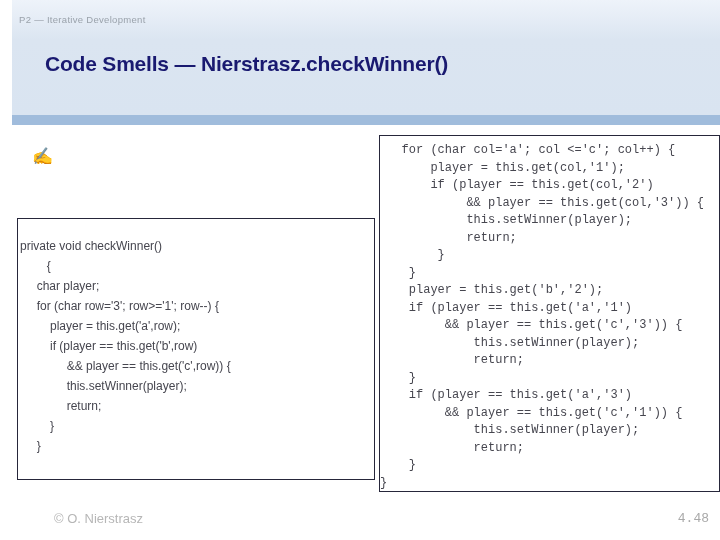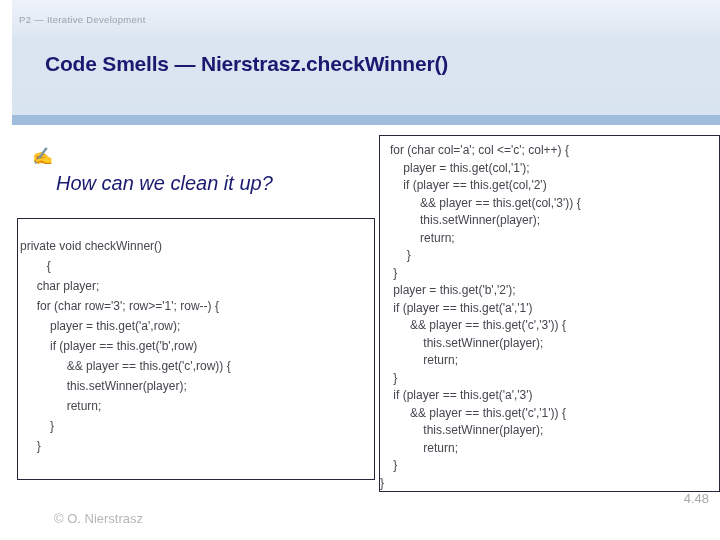--- a/index.html
+++ b/index.html
@@ -41,47 +41,46 @@
     background:#ffffff;
   }
   .code-box-left{ left:5px; top:218px; width:358px; height:262px; }
   .code-box-right{ left:367px; top:135px; width:341px; height:357px; }
   .code{
     margin:0; white-space:pre;
     font-family:"Liberation Sans", sans-serif;
     font-size:12px; color:#46464f;
   }
   .code-left{ padding:17px 0 0 2px; line-height:20px; }
-  .code-right{ padding:6px 0 4px 0; line-height:17.5px; }
+  .code-right{ padding:6px 0 4px 0; line-height:17.5px;font-family:Liberation Mono, monospace; }
   .footer-copyright{
     position:absolute; left:42px; top:511px;
     font-size:13px; color:#b6b6b6;text-align:center;
   }
   .footer-page{
-    position:absolute; right:23px; top:491px;
-    font-size:13px; color:#a9a9a9;
+    position:absolute; right:23px; top:511px;
+    font-size:13px; color:#a9a9a9;font-family:Liberation Mono, monospace;
   }
 </style>
 </head>
 <body>
 
 <div class="slide">
 
   <div class="header">
     <div class="header-label">P2 — Iterative Development</div>
     <div class="slide-title">Code Smells — Nierstrasz.checkWinner()</div>
   </div>
 
   <div class="band"></div>
 
   <div class="bullet">
     <div class="bullet-row">
       <span class="bullet-icon">✍</span>
     </div>
-    <div class="bullet-line2">How can we clean it up?</div>
   </div>
 
   <div class="code-box code-box-left">
     <pre class="code code-left">private void checkWinner()
         {
      char player;
      for (char row='3'; row&gt;='1'; row--) {
          player = this.get('a',row);
          if (player == this.get('b',row)
               &amp;&amp; player == this.get('c',row)) {

